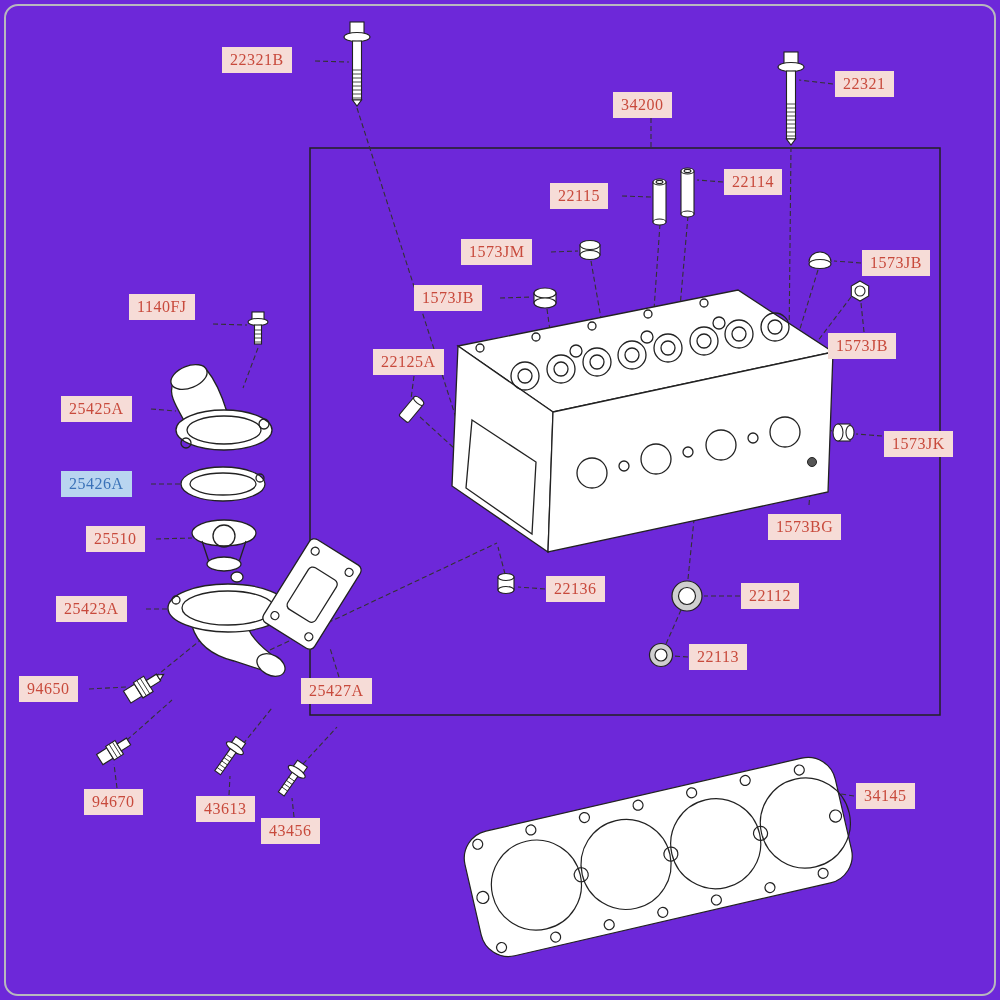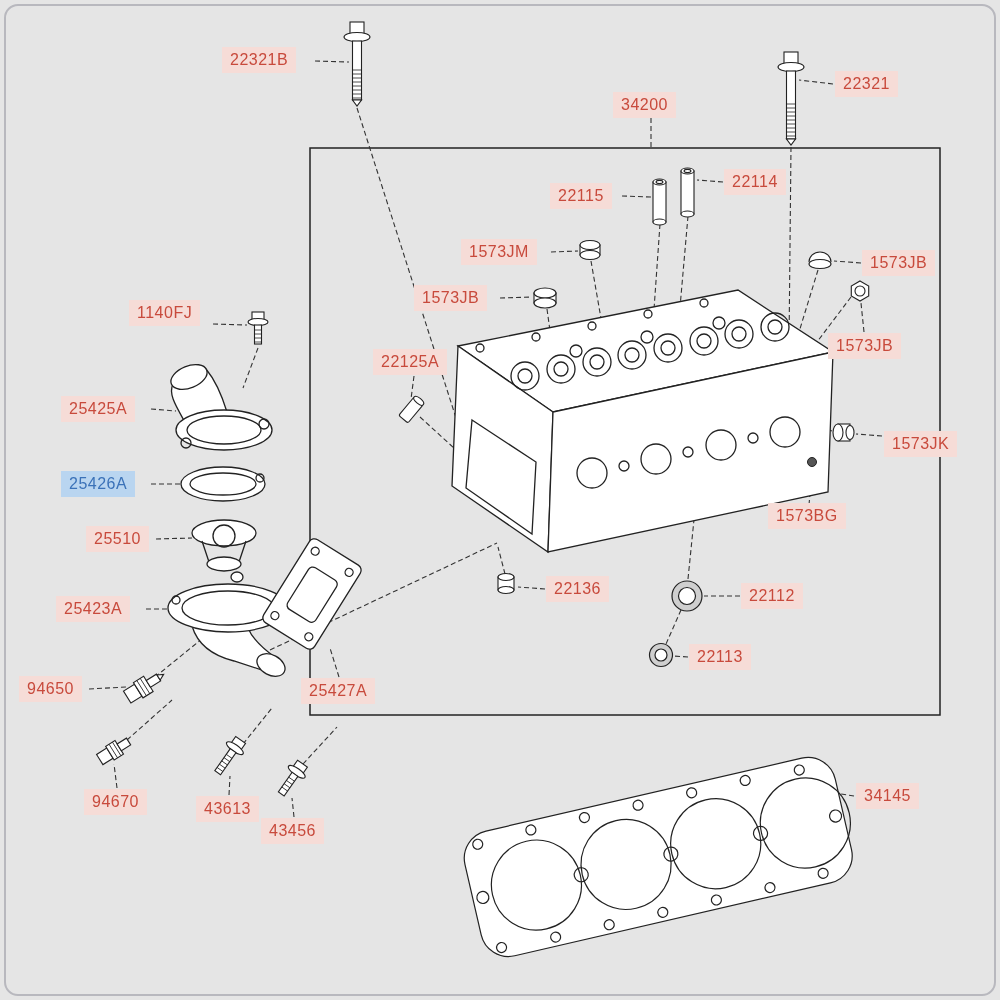--- a/index.html
+++ b/index.html
@@ -1,17 +1,17 @@
 <!DOCTYPE html>
 <html><head>
 <meta charset="utf-8">
 <style>
   html,body{margin:0;padding:0;background:#ffffff;}
-  .canvas{position:relative;width:1000px;height:1000px;background:#e5e5e5;overflow:hidden;
-          font-family:Liberation Sans, sans-serif;}
+  .canvas{position:relative;width:1000px;height:1000px;background:#6d28d9;overflow:hidden;
+          font-family:Liberation Serif, serif;}
   .frame-border{position:absolute;left:4px;top:4px;right:4px;bottom:4px;
           border:2px solid #b8b8be;border-radius:14px;pointer-events:none;}
   svg.art{position:absolute;left:0;top:0;}
   .plabel{position:absolute;font-size:16px;line-height:20px;padding:3px 8px;
           background:#f6dcd7;color:#c84a3c;white-space:nowrap;cursor:pointer;
           letter-spacing:0.5px;}
   .plabel.hl{background:#b9d5f0;color:#3b72b8;}
 </style>
 </head>
 <body>
@@ -309,27 +309,27 @@
   <div class="plabel" style="left:222px;top:47px">22321B</div>
   <div class="plabel" style="left:613px;top:92px">34200</div>
   <div class="plabel" style="left:835px;top:71px">22321</div>
   <div class="plabel" style="left:550px;top:183px">22115</div>
   <div class="plabel" style="left:724px;top:169px">22114</div>
   <div class="plabel" style="left:461px;top:239px">1573JM</div>
   <div class="plabel" style="left:862px;top:250px">1573JB</div>
   <div class="plabel" style="left:414px;top:285px">1573JB</div>
   <div class="plabel" style="left:828px;top:333px">1573JB</div>
   <div class="plabel" style="left:373px;top:349px">22125A</div>
-  <div class="plabel" style="left:129px;top:300px">1140FJ</div>
+  <div class="plabel" style="left:129px;top:294px">1140FJ</div>
   <div class="plabel" style="left:61px;top:396px">25425A</div>
   <div class="plabel hl" style="left:61px;top:471px">25426A</div>
   <div class="plabel" style="left:86px;top:526px">25510</div>
   <div class="plabel" style="left:56px;top:596px">25423A</div>
   <div class="plabel" style="left:884px;top:431px">1573JK</div>
-  <div class="plabel" style="left:768px;top:503px">1573BG</div>
+  <div class="plabel" style="left:768px;top:514px">1573BG</div>
   <div class="plabel" style="left:546px;top:576px">22136</div>
   <div class="plabel" style="left:741px;top:583px">22112</div>
   <div class="plabel" style="left:689px;top:644px">22113</div>
   <div class="plabel" style="left:19px;top:676px">94650</div>
   <div class="plabel" style="left:84px;top:789px">94670</div>
   <div class="plabel" style="left:196px;top:796px">43613</div>
   <div class="plabel" style="left:261px;top:818px">43456</div>
   <div class="plabel" style="left:301px;top:678px">25427A</div>
   <div class="plabel" style="left:856px;top:783px">34145</div>
 

